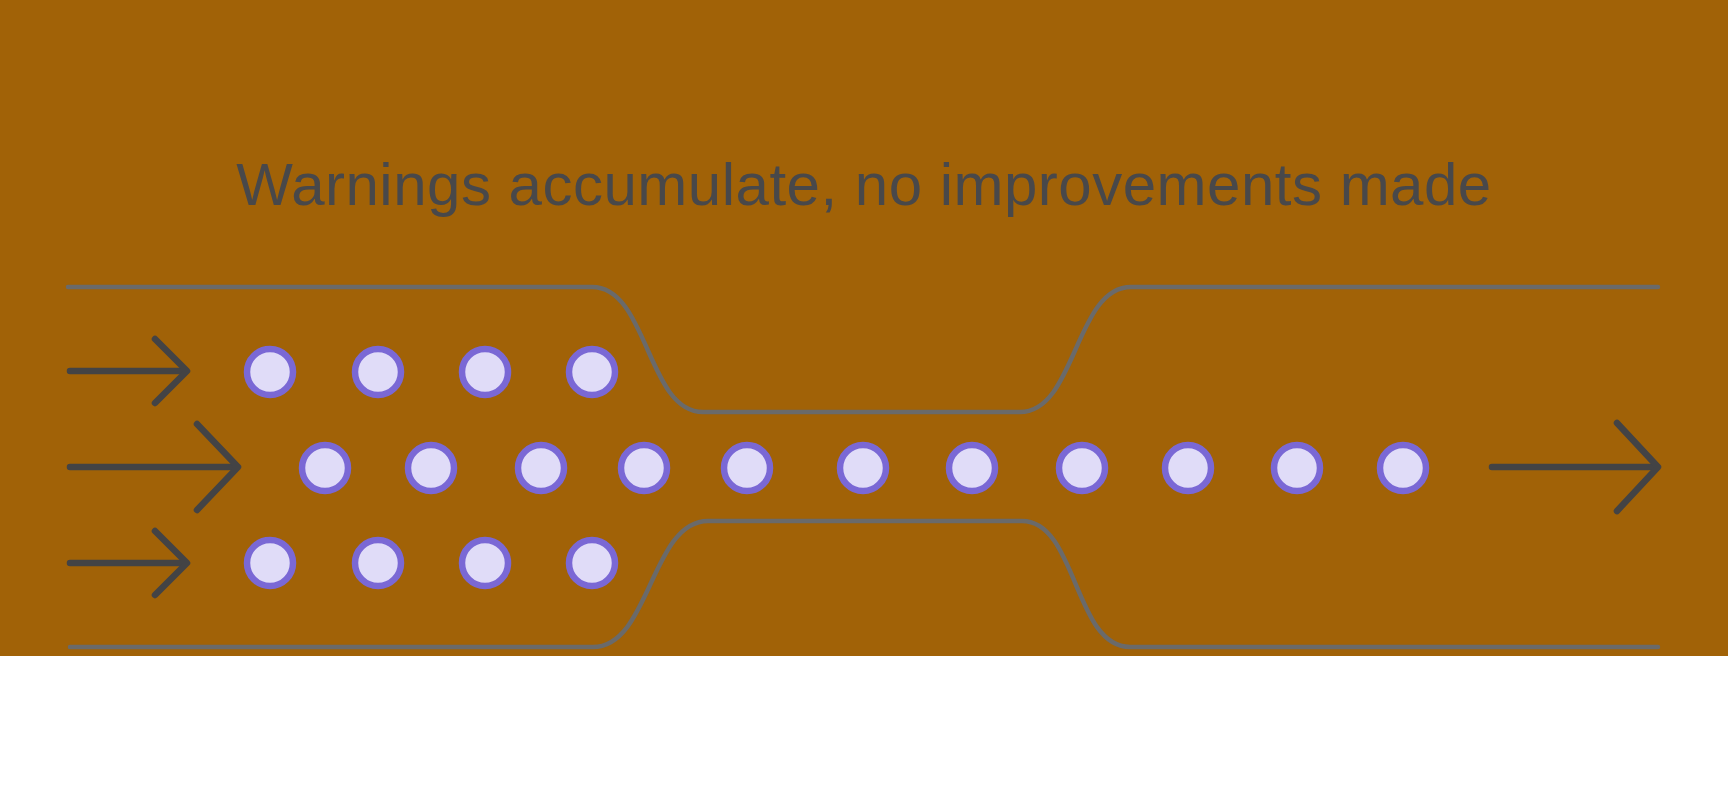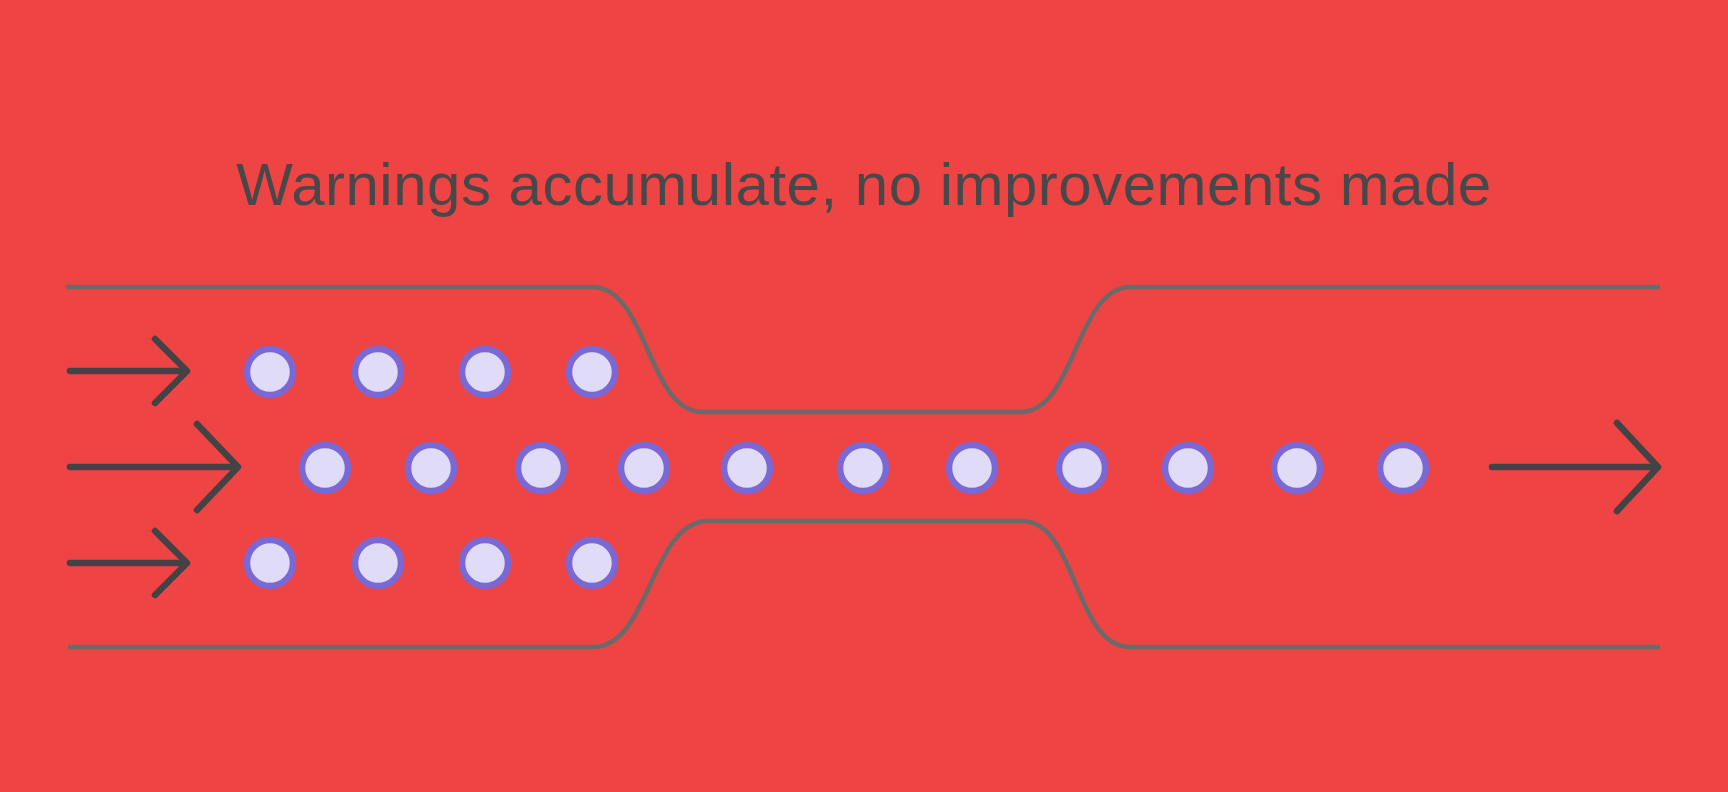--- a/index.html
+++ b/index.html
@@ -7,22 +7,22 @@
     padding: 0;
     width: 1728px;
     height: 792px;
     background: #ffffff;
     overflow: hidden;
     font-family: "Liberation Sans", sans-serif;
   }
   .stage {
     position: relative;
     width: 1728px;
-    height: 792px;
-    background: #ef4444;
+    height: 656px;
+    background: #a16207;
   }
   svg { display: block; }
   .title {
     font-family: "Liberation Sans", sans-serif;
     font-size: 60px;
     font-weight: 400;
     letter-spacing: 0.5px;
   }
 </style>
 </head>

